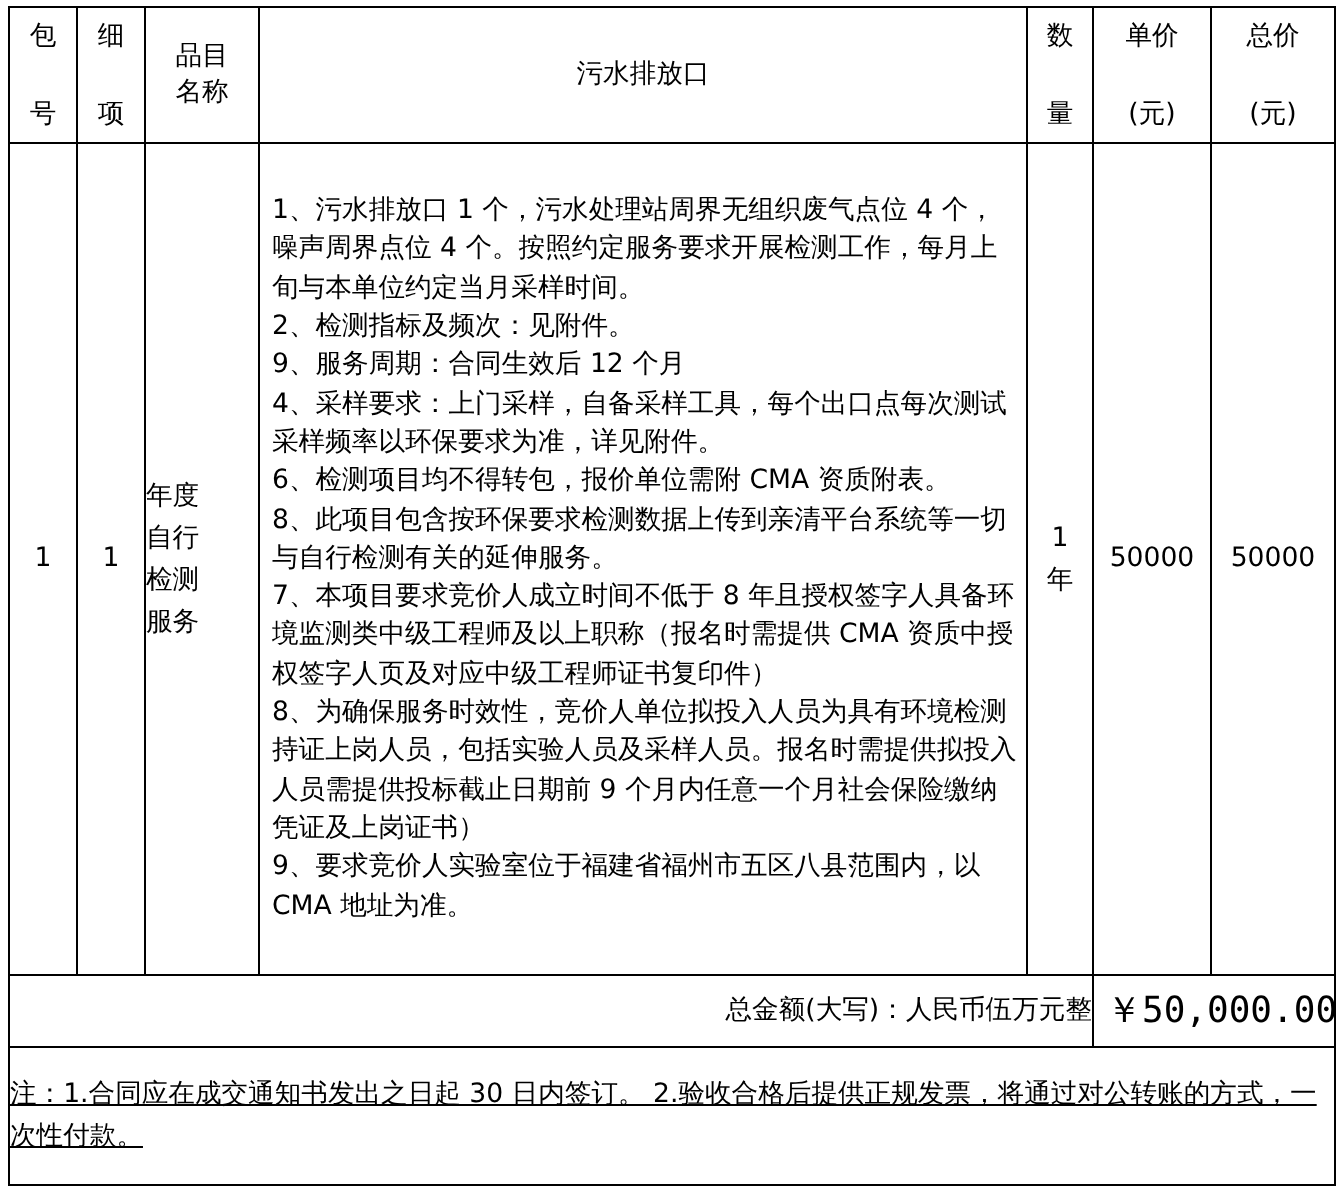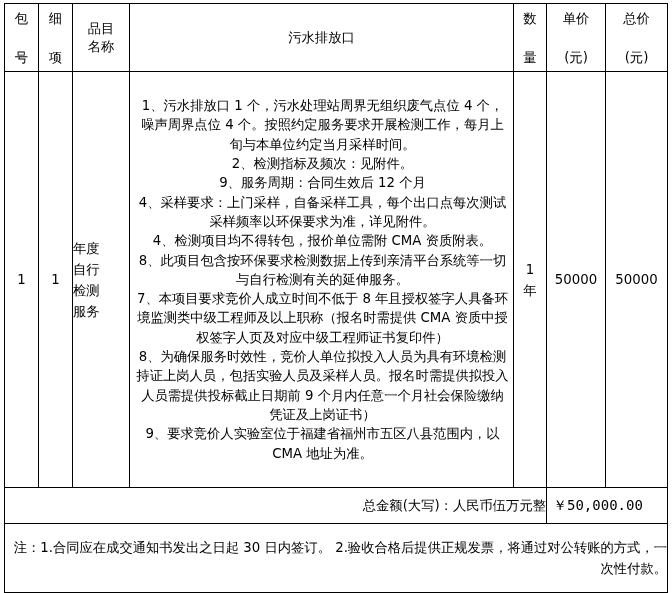--- a/index.html
+++ b/index.html
@@ -7,27 +7,27 @@
          font-family:"DejaVu Sans", "Liberation Sans", sans-serif; color:#000; }
   .top-strip { position:absolute; left:0; top:0; width:672px; height:3px; background:#fff; }
   table.spec { position:absolute; left:4px; top:3px; border-collapse:collapse; table-layout:fixed; width:664px; }
   table.spec td { border:1px solid #000; padding:0; vertical-align:middle; font-size:13.3px; line-height:21px; }
   .hdr td { height:67px; text-align:center; }
   .hdr .stack { display:flex; flex-direction:column; justify-content:space-between; height:60px; align-items:center; }
   .hdr .pair { display:flex; flex-direction:column; line-height:18px; }
   .body-row td { height:415px; }
   .c-center { text-align:center; }
   .name-cell { line-height:18px; text-align:left; }
-  .req { padding:0 4px 0 6px !important; line-height:19.3px !important; text-align:center; vertical-align:middle; }
+  .req { padding:0 4px 0 6px !important; line-height:19.3px !important; text-align:left; vertical-align:middle; }
   .req p { margin:0; }
   .qty { line-height:20px; }
   .total td { height:35px; }
   .total .lbl { padding-left:8px; text-align:right; }
-  .total .amt { padding-left:6px; text-align:left; font-family:"DejaVu Sans Mono", "Liberation Mono", monospace; font-size:14px; }
-  .note td { height:68px; padding:2px 6px 0 8px; line-height:33px; vertical-align:top; text-align:right; }
+  .total .amt { padding-left:6px; text-align:left; font-family:"DejaVu Sans Mono", "Liberation Mono", monospace; font-size:18px; }
+  .note td { height:68px; padding:2px 6px 0 8px; line-height:33px; vertical-align:top; text-align:left;text-decoration:underline; }
 </style>
 </head>
 <body>
 
 <div class="top-strip"></div>
 
 <table class="spec">
   <colgroup>
     <col style="width:34px">
       <col style="width:34px">
@@ -85,21 +85,21 @@
       <div>年度</div>
       <div>自行</div>
       <div>检测</div>
       <div>服务</div>
     </td>
     <td class="req">
       <p>1、污水排放口 1 个，污水处理站周界无组织废气点位 4 个，噪声周界点位 4 个。按照约定服务要求开展检测工作，每月上旬与本单位约定当月采样时间。</p>
       <p>2、检测指标及频次：见附件。</p>
       <p>9、服务周期：合同生效后 12 个月</p>
       <p>4、采样要求：上门采样，自备采样工具，每个出口点每次测试采样频率以环保要求为准，详见附件。</p>
-      <p>4、检测项目均不得转包，报价单位需附 CMA 资质附表。</p>
+      <p>6、检测项目均不得转包，报价单位需附 CMA 资质附表。</p>
       <p>8、此项目包含按环保要求检测数据上传到亲清平台系统等一切与自行检测有关的延伸服务。</p>
       <p>7、本项目要求竞价人成立时间不低于 8 年且授权签字人具备环境监测类中级工程师及以上职称（报名时需提供 CMA 资质中授权签字人页及对应中级工程师证书复印件）</p>
       <p>8、为确保服务时效性，竞价人单位拟投入人员为具有环境检测持证上岗人员，包括实验人员及采样人员。报名时需提供拟投入人员需提供投标截止日期前 9 个月内任意一个月社会保险缴纳凭证及上岗证书）</p>
       <p>9、要求竞价人实验室位于福建省福州市五区八县范围内，以 CMA 地址为准。</p>
     </td>
     <td class="c-center qty">
       <div>1</div>
       <div>年</div>
     </td>
     <td class="c-center">50000</td>

